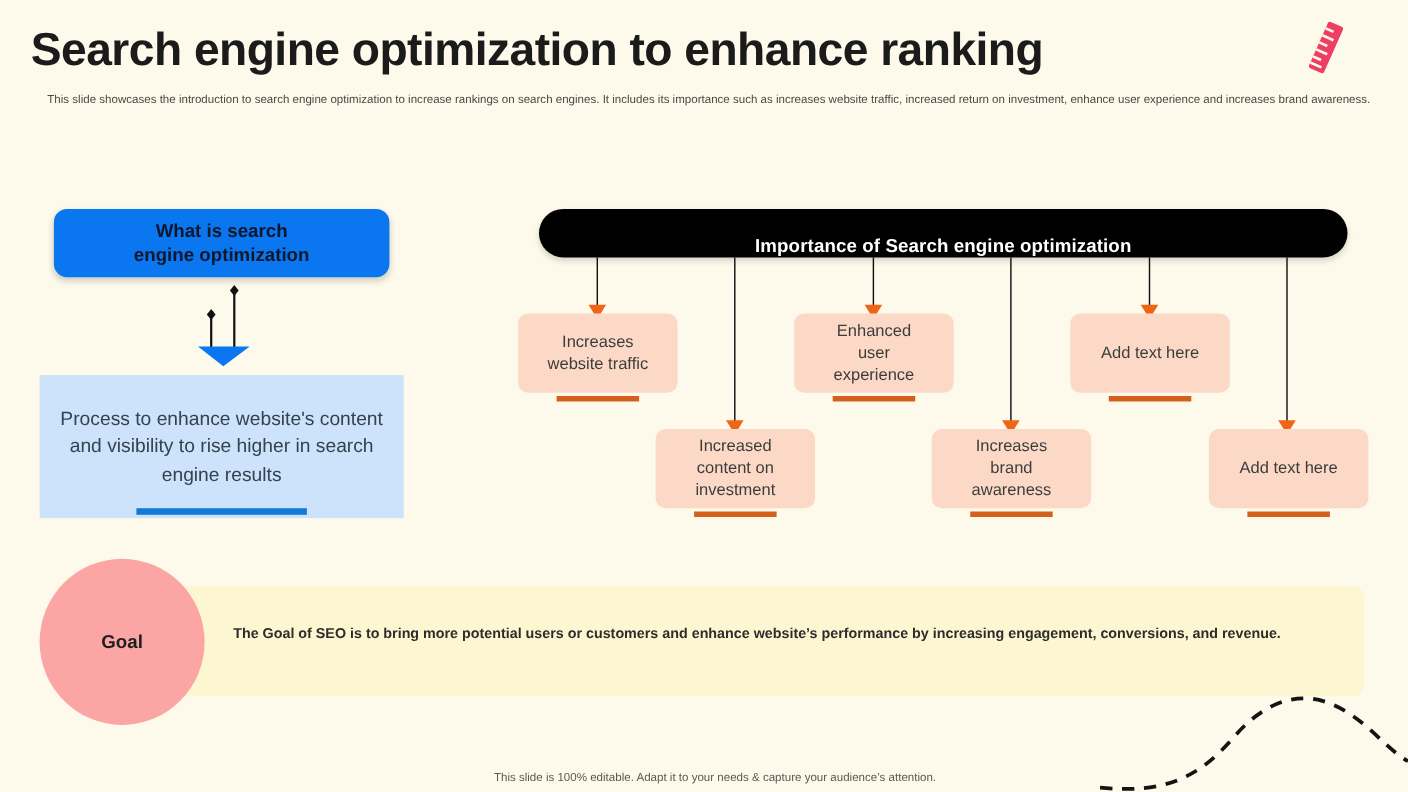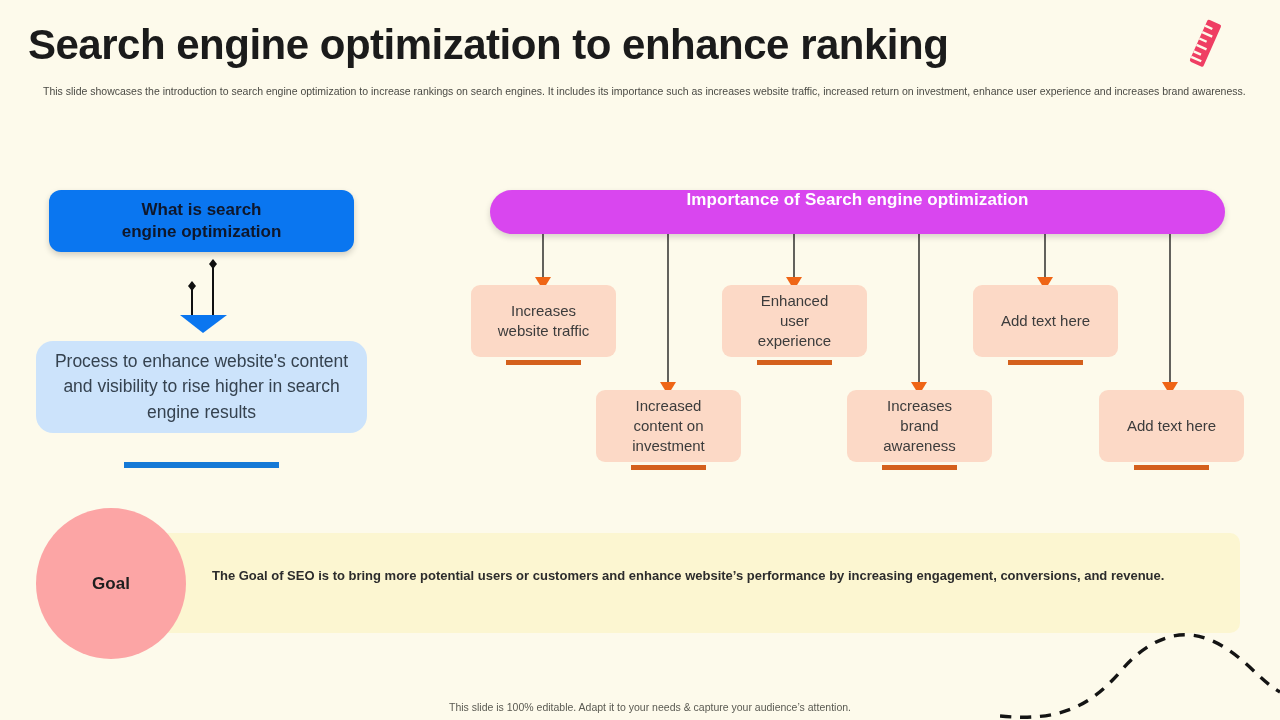--- a/index.html
+++ b/index.html
@@ -84,27 +84,26 @@
     width: 72px;
     height: 78px;
   }
 
   
   .desc-box {
     position: absolute;
     left: 36px;
     top: 341px;
     width: 331px;
-    height: 92px;
+    height: 130px;
     background: #cce3fb;
     display: flex;
     align-items: center;
     justify-content: center;
     text-align: center;
-    border-radius: 17px;
   }
   .desc-text {
     color: #35424f;
     font-size: 17.5px;
     line-height: 1.43;
     padding: 0 10px;
   }
   .desc-underline {
     position: absolute;
     left: 124px;
@@ -114,24 +113,24 @@
     background: #1579d6;
   }
 
   
   .orange-bar {
     position: absolute;
     left: 490px;
     top: 190px;
     width: 735px;
     height: 44px;
-    background: #d946ef;
+    background: #000000;
     border-radius: 22px;
     display: flex;
-    align-items: flex-start;
+    align-items: flex-end;
     justify-content: center;
     box-shadow: 0 3px 6px rgba(0,0,0,0.16);
   }
   .orange-bar-label {
     color: #ffffff;
     font-size: 17px;
     font-weight: 700;
     letter-spacing: 0.1px;
   }
 

